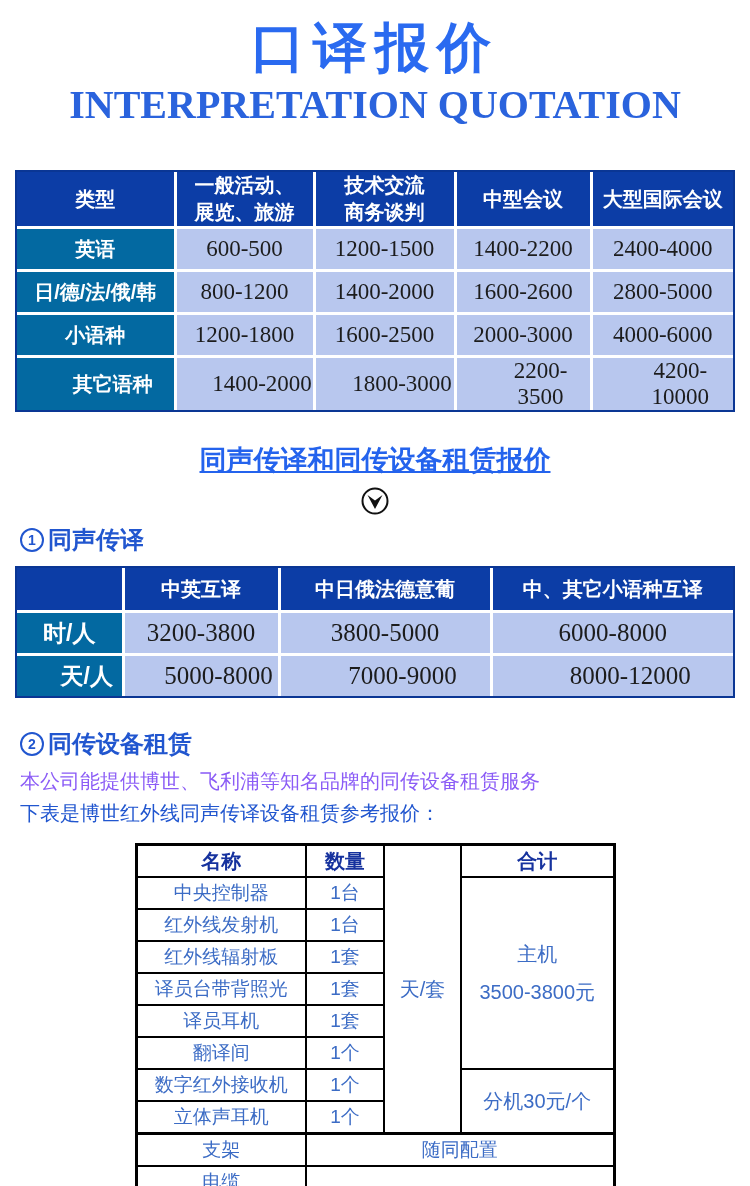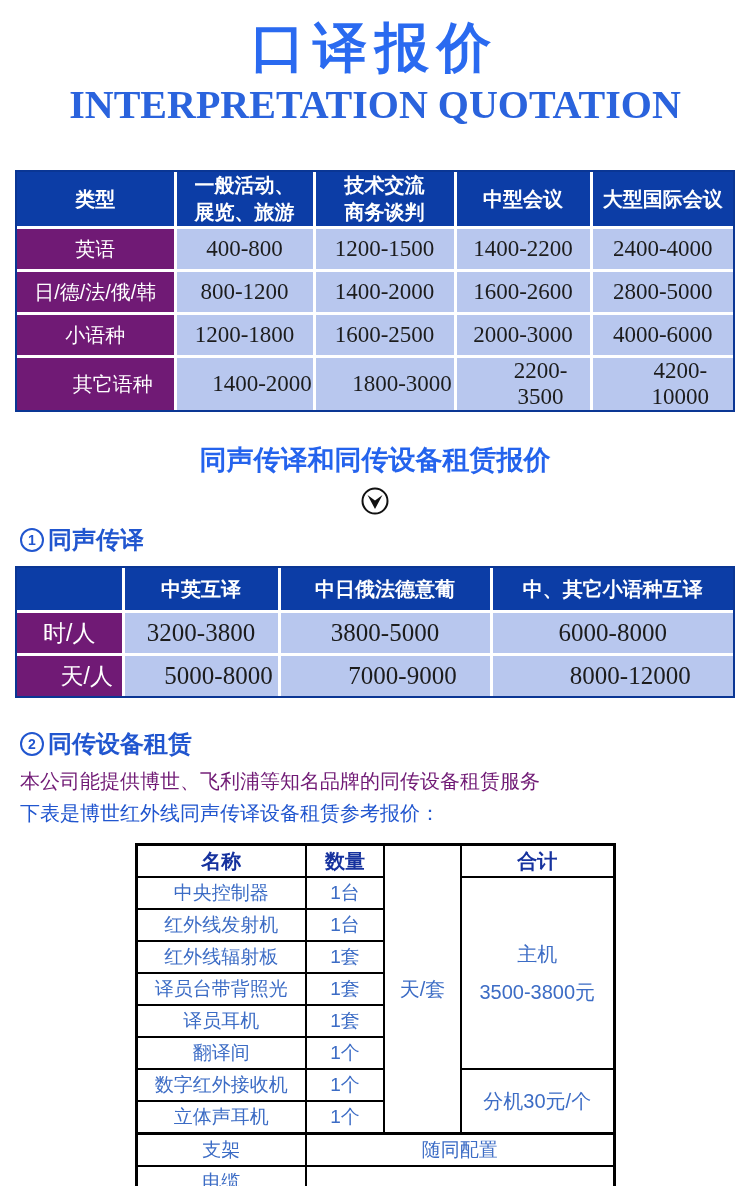--- a/index.html
+++ b/index.html
@@ -17,42 +17,42 @@
   
   .tbl-frame{width:716px;margin:0 auto;border:2px solid #0a3694;}
   table.blue-table{width:100%;border-collapse:collapse;table-layout:fixed;}
   .blue-table th,.blue-table td{border:3px solid #ffffff;text-align:center;vertical-align:middle;padding:0;}
   .blue-table tr:first-child>*{border-top:none;}
   .blue-table tr:last-child>*{border-bottom:none;padding-left:35px;}
   .blue-table tr>*:first-child{border-left:none;}
   .blue-table tr>*:last-child{border-right:none;}
   .blue-table th.head{background:#0c3da6;color:#fff;font-weight:bold;font-size:20px;
     line-height:1.35;white-space:pre-line;height:53px;}
-  .blue-table .rowlabel{background:#701a75;color:#fff;font-weight:normal;font-size:20px;height:40px;}
+  .blue-table .rowlabel{background:#0369a1;color:#fff;font-weight:bold;font-size:20px;height:40px;}
   .blue-table td.val{background:#b8c7ee;color:#1c1c1c;height:40px;
     font-family:"Liberation Serif","DejaVu Serif",serif;font-size:23px;}
   table.t2 th.head{height:42px;}
   table.t2 .rowlabel{font-size:23px;}
   table.t2 td.val{font-size:25px;}
 
   
-  .section-heading{margin-top:30px;text-align:center;font-size:27px;font-weight:bold;color:#2463ed;}
+  .section-heading{margin-top:30px;text-align:center;font-size:27px;font-weight:bold;color:#2463ed;text-decoration:underline;}
   .arrow-wrap{text-align:center;margin-top:8px;line-height:0;}
 
   
   .num-heading{display:flex;align-items:center;margin:8px 0 0 20px;
     color:#2156cf;font-weight:bold;font-size:24px;}
   .num-circle{width:20px;height:20px;border:2px solid #2156cf;border-radius:50%;
     display:inline-flex;align-items:center;justify-content:center;
     font-size:14px;font-weight:bold;margin-right:4px;flex:0 0 auto;}
   .gap-sm{height:10px;}
   .gap-md{height:22px;}
 
   
-  .intro1{margin:8px 13px 0 20px;font-size:20px;color:#701a75;}
+  .intro1{margin:8px 13px 0 20px;font-size:20px;color:#8b5cf6;}
   .intro2{margin:5px 0 0 20px;font-size:20px;font-weight:normal;color:#2156cf;}
 
   
   table.equip{width:478px;margin:16px auto 0;border-collapse:collapse;table-layout:fixed;
     border:3px solid #000;}
   .equip th,.equip td{border:2px solid #000;text-align:center;vertical-align:middle;
     padding:0;height:30px;}
   .equip th{color:#16329e;font-size:20px;font-weight:bold;}
   .equip td{color:#3c6cc5;font-size:19px;}
   .equip td.unit-cell{font-size:20px;}
@@ -89,21 +89,21 @@
         <th class="head">类型</th>
         <th class="head">一般活动、
 展览、旅游</th>
         <th class="head">技术交流
 商务谈判</th>
         <th class="head">中型会议</th>
         <th class="head">大型国际会议</th>
       </tr>
       <tr>
         <td class="rowlabel">英语</td>
-        <td class="val">400-800</td>
+        <td class="val">600-500</td>
         <td class="val">1200-1500</td>
         <td class="val">1400-2200</td>
         <td class="val">2400-4000</td>
       </tr>
       <tr>
         <td class="rowlabel">日/德/法/俄/韩</td>
         <td class="val">800-1200</td>
         <td class="val">1400-2000</td>
         <td class="val">1600-2600</td>
         <td class="val">2800-5000</td>

